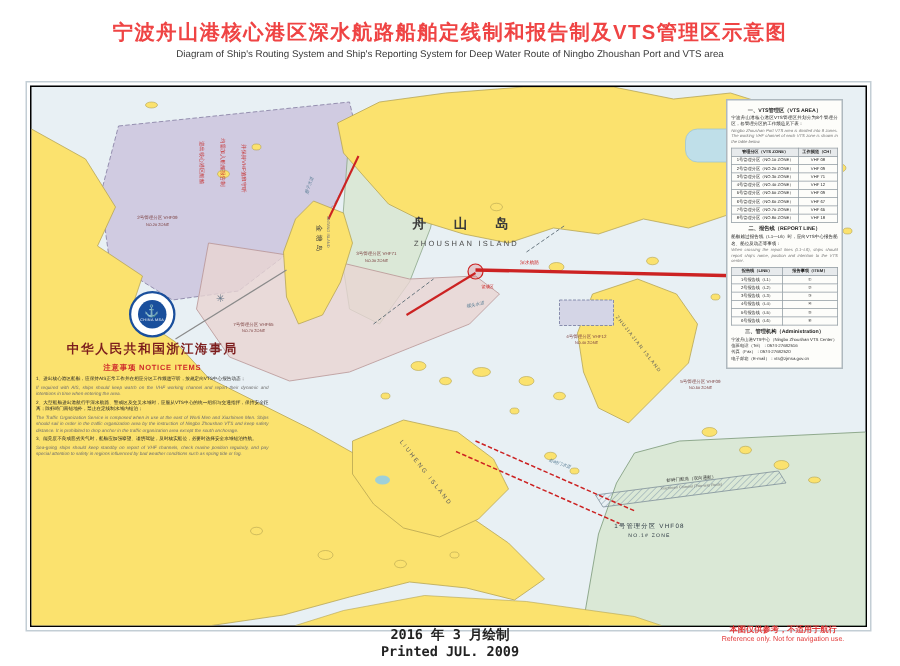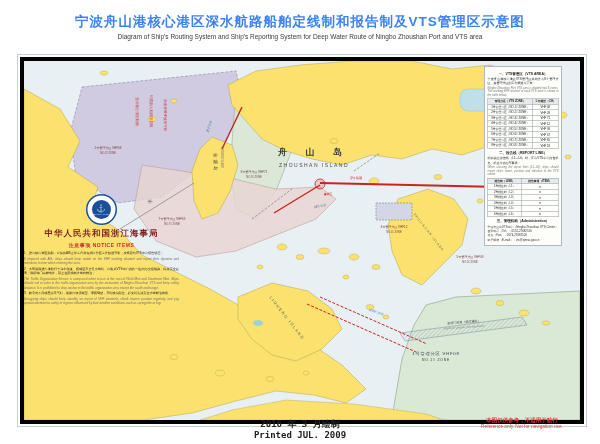--- a/index.html
+++ b/index.html
@@ -1,23 +1,23 @@
 <!DOCTYPE html>
 <html><head>
 <meta charset="utf-8">
 <style>
   html,body{margin:0;padding:0;background:#fff;}
   .page{position:relative;width:600px;height:444px;background:#ffffff;overflow:hidden;
         font-family:"Liberation Sans",sans-serif;}
   .title-cn{position:absolute;top:13px;left:0;width:100%;text-align:center;
-        font-size:13.5px;font-weight:bold;color:#3b82f6;letter-spacing:1px;}
+        font-size:13.5px;font-weight:bold;color:#ef4444;letter-spacing:1px;}
   .title-en{position:absolute;top:33px;left:0;width:100%;text-align:center;
         font-size:6.5px;color:#3a3a3a;}
   .map-frame{position:absolute;left:20px;top:57px;width:556px;height:359px;
-        border:4px solid #000000;box-shadow:0 0 0 2px #ffffff,0 0 0 3px #c3ced5;
+        border:1px solid #000000;box-shadow:0 0 0 2px #ffffff,0 0 0 3px #c3ced5;
         background:#e8f0f4;}
   .map-frame svg{display:block;}
   svg text{font-family:"Liberation Sans",sans-serif;}
 
   
   .notice{position:absolute;left:24px;top:194px;width:310px;transform:scale(0.5);
         transform-origin:0 0;text-align:center;color:#222;}
   .emblem{width:56px;height:56px;margin:0 auto 4px auto;border-radius:50%;
         background:#fff;border:3px solid #1a4f9c;display:flex;align-items:center;justify-content:center;}
   .emblem-core{width:38px;height:38px;border-radius:50%;background:#1a4f9c;color:#fff;

